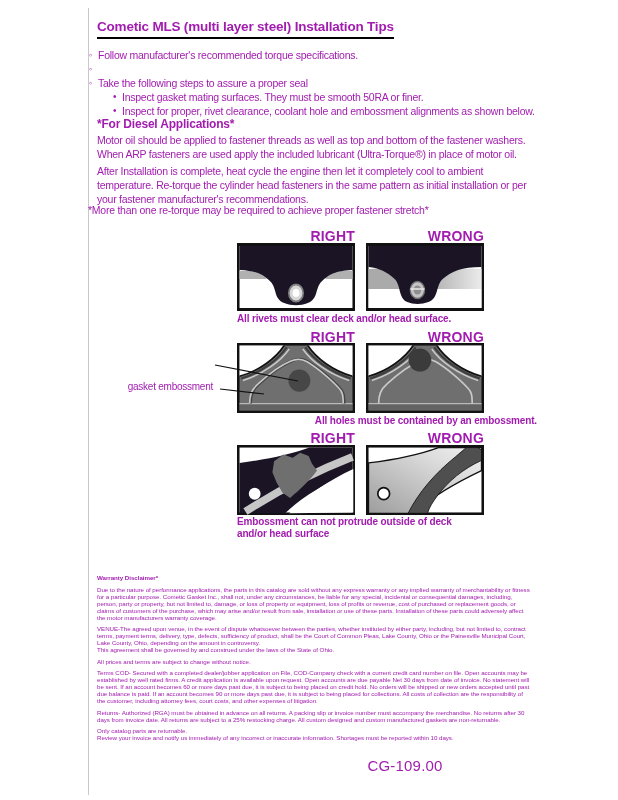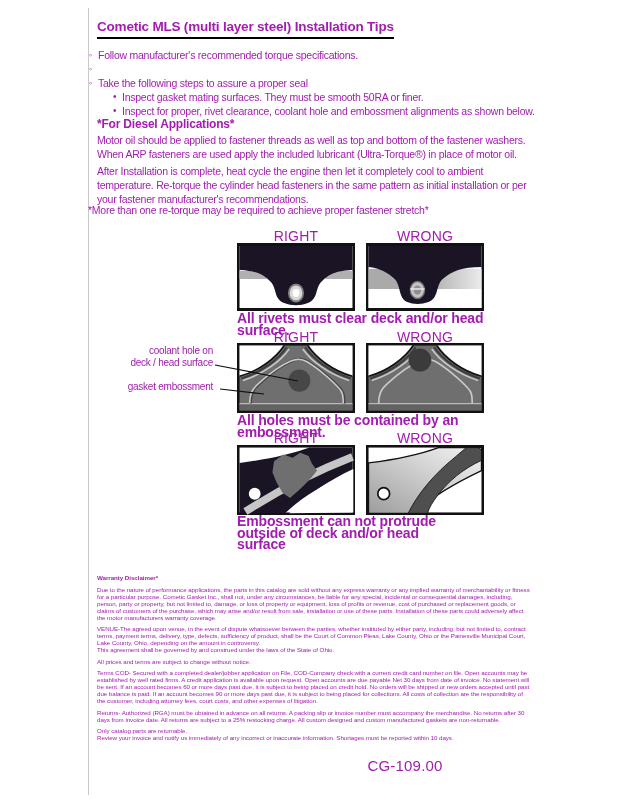--- a/index.html
+++ b/index.html
@@ -10,22 +10,22 @@
   .title{left:97px;top:19px;font-size:13.5px;font-weight:bold;letter-spacing:-0.2px;
          border-bottom:2px solid #000;padding-bottom:3px;}
   .body-text{font-size:10.5px;line-height:14px;letter-spacing:-0.25px;}
   .bullets{left:89px;top:48px;width:470px;}
   .b-row{display:flex;line-height:14px;font-size:10.5px;letter-spacing:-0.25px;}
   .b-row .mark{width:9px;font-size:9px;flex:0 0 9px;}
   .b-row.sub{margin-left:24px;}
   .b-row.sub .mark{font-size:10px;}
   .h2{font-size:12px;font-weight:bold;letter-spacing:-0.2px;}
   .para{width:437px;}
-  .rw{width:118px;text-align:center;font-size:14px;font-weight:400;letter-spacing:0.2px;}
-  .cap{font-size:14px;font-weight:bold;letter-spacing:-0.15px;line-height:11.5px;}
+  .rw{width:118px;text-align:right;font-size:14px;font-weight:700;letter-spacing:0.2px;}
+  .cap{font-size:10px;font-weight:bold;letter-spacing:-0.15px;line-height:11.5px;}
   .anno{font-size:10px;line-height:11.5px;text-align:right;letter-spacing:-0.25px;}
   .panel{display:block;}
   .warr{left:97px;top:574px;width:434px;font-size:6.2px;line-height:7px;letter-spacing:-0.05px;}
   .warr div{margin:0 0 4.5px 0;}
   .warr .nogap{margin-bottom:0;}
   .warr .wh{font-weight:bold;}
   .footer-code{left:295px;top:757px;width:220px;text-align:center;font-size:15px;letter-spacing:0.2px;}
 </style>
 </head>
 <body>
@@ -123,32 +123,28 @@
     <path d="M59,5 C49,19.5 29,34.5 5,41.5" fill="none" stroke="#3d3d3d" stroke-width="2.5"></path>
     <path d="M62,7 C52,21 32,36 7,44" fill="none" stroke="#c9c9c9" stroke-width="1.8"></path>
     <path d="M137,3 L84,3 C94,18 114,33 137,39 Z" fill="#ffffff"></path>
     <path d="M84,3 C94,18 114,33 137,39" fill="none" stroke="#111" stroke-width="2"></path>
     <path d="M81,5 C91,19.5 111,34.5 135,41.5" fill="none" stroke="#3d3d3d" stroke-width="2.5"></path>
     <path d="M78,7 C88,21 108,36 133,44" fill="none" stroke="#c9c9c9" stroke-width="1.8"></path>
     <path d="M15,71 C15,61 17,55 25,48 C39,35 54,25 64,21 C70,18.5 77,18.5 83,22 C95,29 112,43 121,53 C125,57 126,61 126,71" fill="none" stroke="#c9c9c9" stroke-width="2"></path>
     <circle cx="64" cy="20" r="13.5" fill="#3b3b3b"></circle>
   </svg>
 
-  <div class="abs anno" style="left:103px;top:345px;width:110px;">
-    <div>coolant hole on</div>
-    <div>deck / head surface</div>
-  </div>
   <div class="abs anno" style="left:97px;top:381px;width:116px;">gasket embossment</div>
 
   <svg class="abs" style="left:108px;top:338px;" width="270" height="70" viewBox="0 0 270 70">
     <line x1="107" y1="27" x2="190" y2="43" stroke="#111" stroke-width="1.2"></line>
     <line x1="112" y1="51" x2="156" y2="56" stroke="#111" stroke-width="1.2"></line>
   </svg>
 
-  <div class="abs cap" style="left:237px;top:415px;width:300px;">All holes must be contained by an embossment.</div>
+  <div class="abs cap" style="left:237px;top:415px;width:300px;text-align:right;">All holes must be contained by an embossment.</div>
 
   <div class="abs rw" style="left:237px;top:430px;">RIGHT</div>
   <div class="abs rw" style="left:366px;top:430px;">WRONG</div>
 
   <svg class="abs panel" style="left:237px;top:445px;" width="118" height="70" viewBox="0 0 140 82" preserveAspectRatio="none">
     <rect x="1.5" y="1.5" width="137" height="79" fill="#ffffff" stroke="#111" stroke-width="3"></rect>
     <path d="M3,21 C35,17 64,11 86,3 L137,3 L137,30 C103,46 76,62 57,80 L3,80 Z" fill="#1a1424"></path>
     <path d="M10,78 C45,56 85,34 137,14" fill="none" stroke="#c6c6c6" stroke-width="9"></path>
     <path d="M62,80 C82,60 107,42 138,28 L138,79 Z" fill="#ffffff"></path>
     <path d="M44,19 L55,11 L66,15 L75,9 L85,13 L89,22 L95,30 C87,41 74,53 63,62 L54,56 L47,44 L42,32 Z" fill="#6f6f6f"></path>

